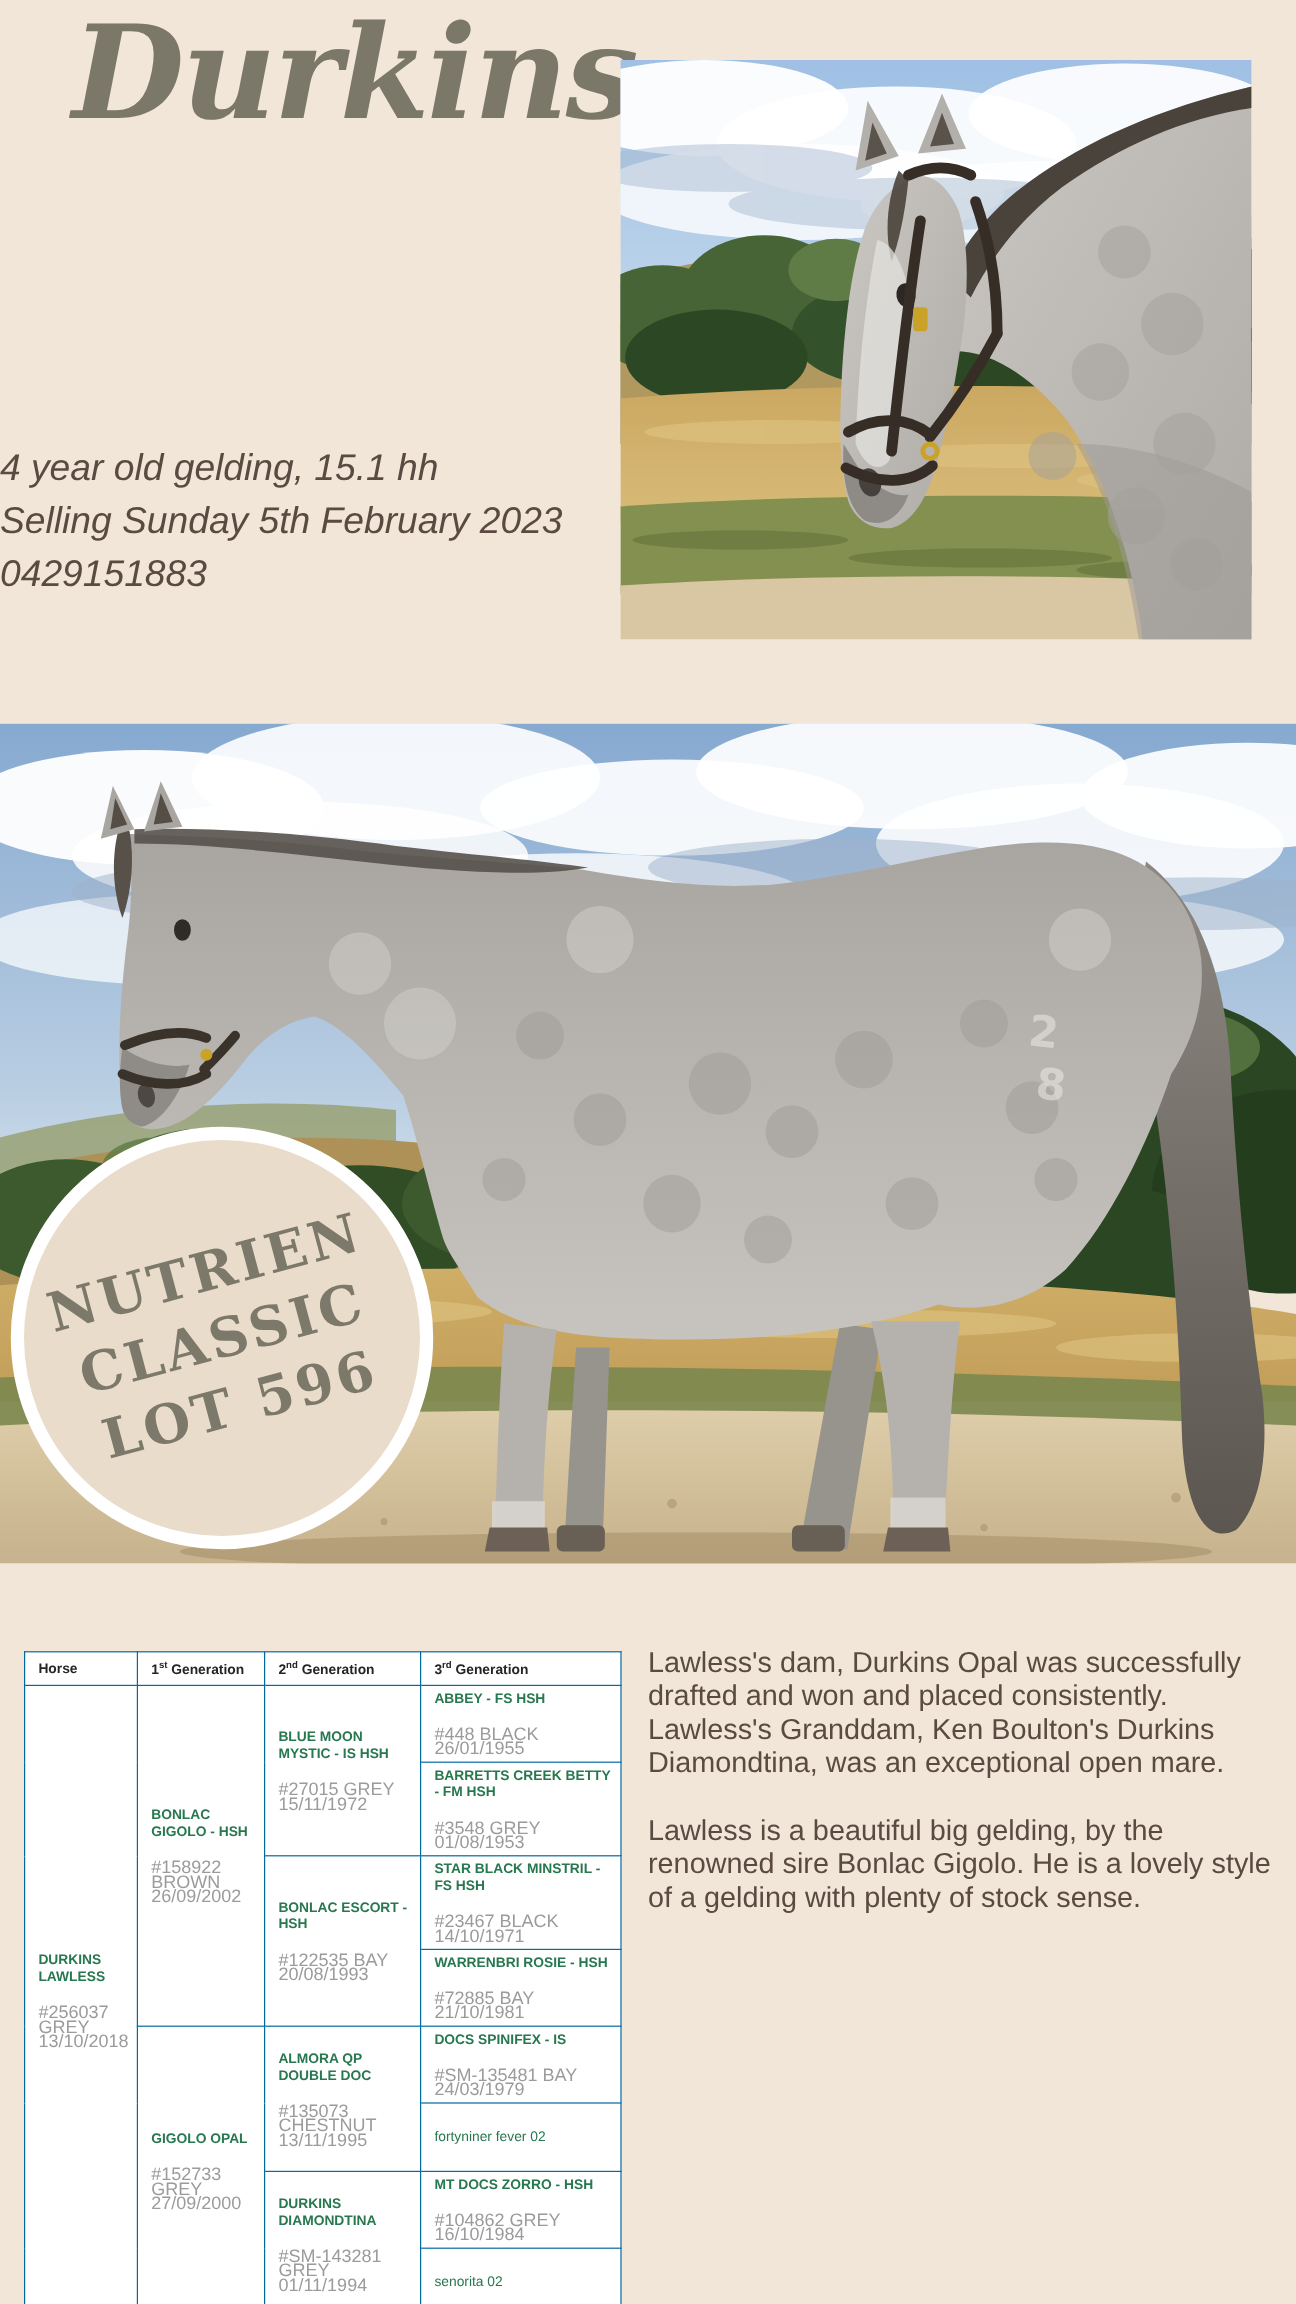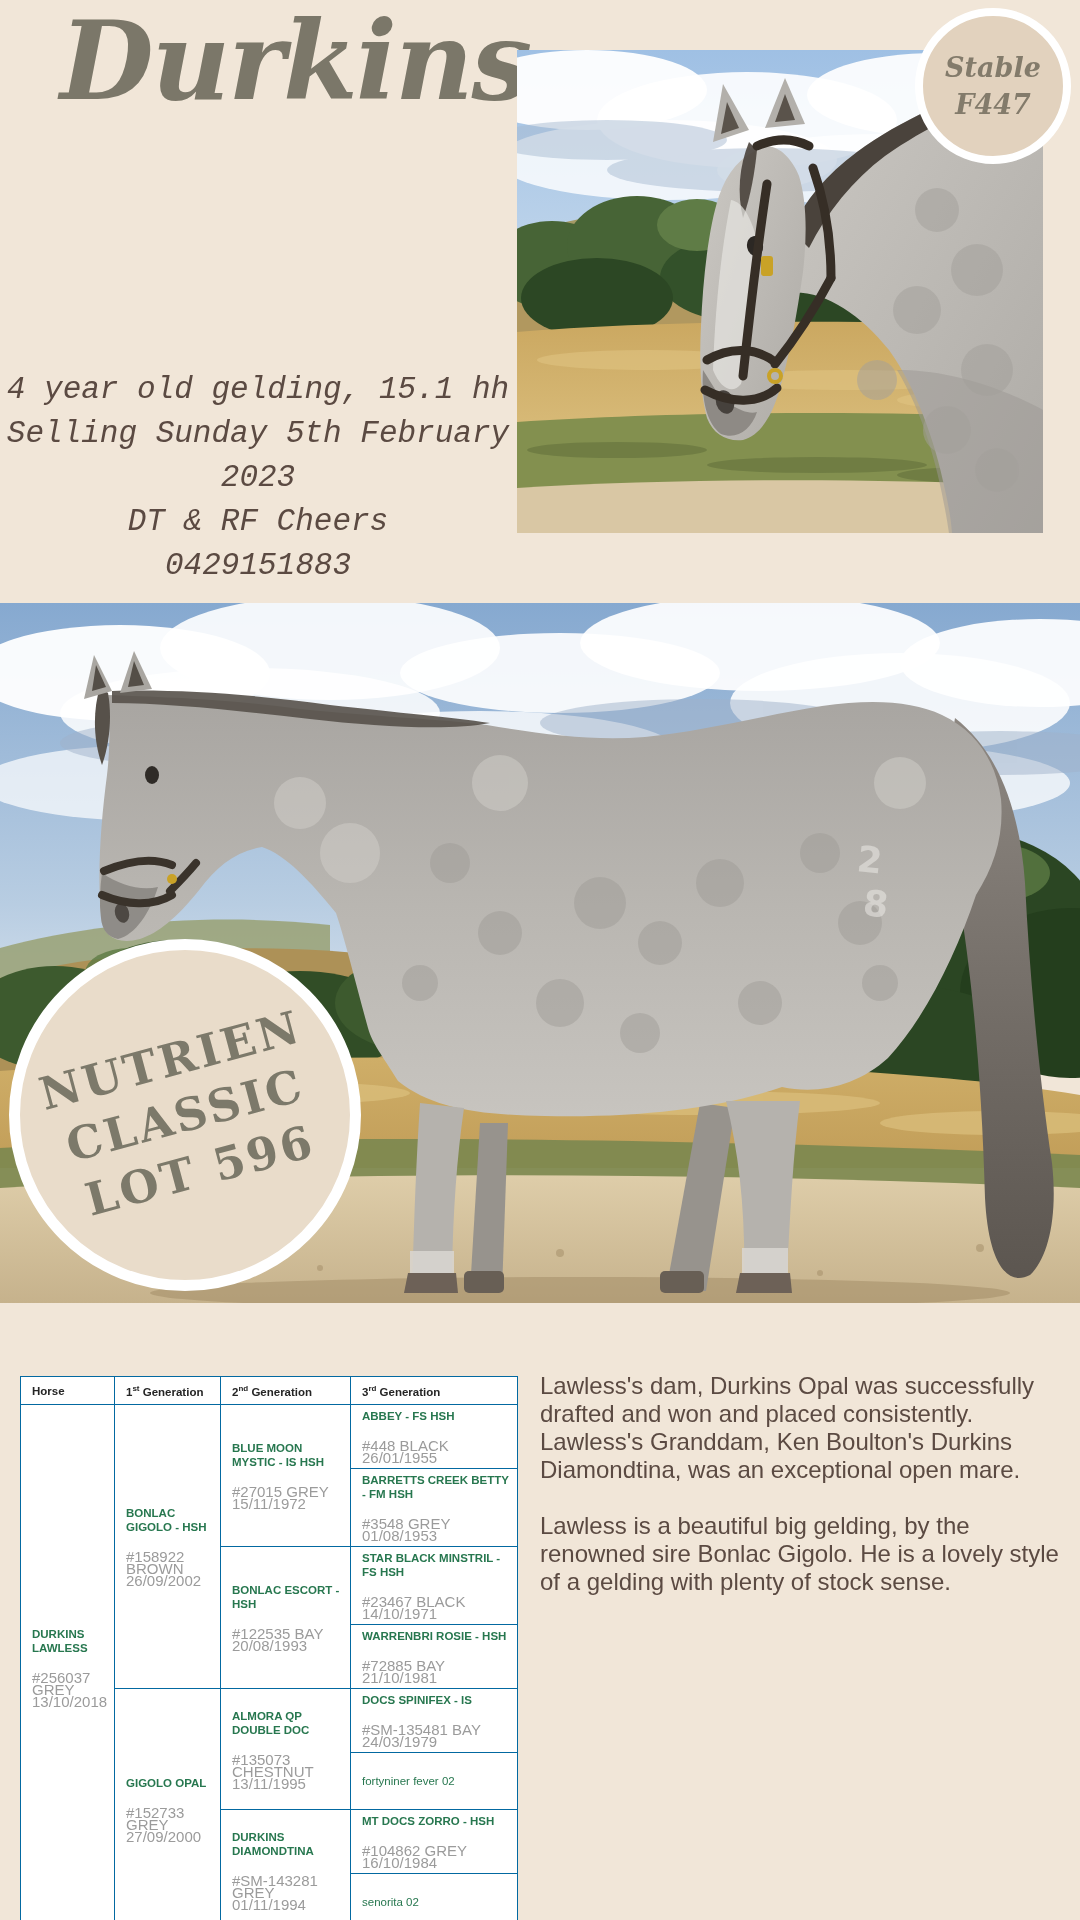--- a/index.html
+++ b/index.html
@@ -2,22 +2,22 @@
 <html><head>
 <meta charset="utf-8">
 <style>
   html,body{margin:0;padding:0;background:#888;}
   #canvas{position:relative;width:1080px;height:1920px;background:#f1e6d8;overflow:hidden;
           font-family:"Liberation Sans",sans-serif;}
   
   .title{position:absolute;left:20px;top:2px;font-family:"DejaVu Serif",serif;font-style:italic;
          font-weight:700;font-size:108px;line-height:118px;color:#7b7769;letter-spacing:-2px;white-space:nowrap;margin-left:40px;}
   
-  .details{position:absolute;left:0;top:368px;width:516px;text-align:center;font-style:italic;
-           font-size:31px;line-height:44px;color:#5b4a42;font-family:Liberation Mono, monospace;}
+  .details{position:absolute;left:0;top:368px;width:516px;text-align:left;font-style:italic;
+           font-size:31px;line-height:44px;color:#5b4a42;}
   
   .head-photo{position:absolute;left:517px;top:50px;width:526px;height:483px;}
   .main-photo{position:absolute;left:0;top:603px;width:1080px;height:700px;}
   .head-photo svg,.main-photo svg{display:block;width:100%;height:100%;}
   
   .stable-badge{position:absolute;left:915px;top:8px;width:156px;height:156px;border-radius:50%;
     background:#e2d2be;border:8px solid #ffffff;box-sizing:border-box;display:flex;flex-direction:column;
     align-items:center;justify-content:center;font-family:"DejaVu Serif",serif;font-style:italic;font-weight:700;
     font-size:27px;line-height:37px;color:#837b6b;z-index:5;}
   
@@ -49,21 +49,20 @@
 
 <div id="canvas">
 
   <div class="title">
     <div>Durkins</div>
   </div>
 
   <div class="details">
     <div>4 year old gelding, 15.1 hh</div>
     <div>Selling Sunday 5th February 2023</div>
-    <div>DT &amp; RF Cheers</div>
     <div>0429151883</div>
   </div>
 
   <div class="head-photo">
     <svg viewBox="0 0 526 483">
       <defs>
         <linearGradient id="hSky" x1="0" y1="0" x2="0" y2="1">
           <stop offset="0" stop-color="#9fc0e4"></stop>
             <stop offset="1" stop-color="#cfdfee"></stop>
         </linearGradient>
@@ -155,24 +154,20 @@
         <path d="M190,310 C214,296 240,298 258,312"></path>
         <path d="M188,340 C214,354 242,354 260,338"></path>
         <path d="M296,118 C308,152 314,190 314,228"></path>
         <path d="M314,228 C296,262 274,294 258,314"></path>
       </g>
       <rect x="244" y="206" width="12" height="20" rx="3" fill="#c9a227"></rect>
       <circle cx="258" cy="326" r="6" stroke="#c9a227" stroke-width="4" fill="none"></circle>
     </svg>
   </div>
 
-  <div class="stable-badge">
-    <div>Stable</div>
-    <div>F447</div>
-  </div>
 
   <div class="main-photo">
     <svg viewBox="0 0 1080 700">
       <defs>
         <linearGradient id="mSky" x1="0" y1="0" x2="0" y2="1">
           <stop offset="0" stop-color="#86a9d0"></stop>
             <stop offset=".7" stop-color="#b8cde2"></stop>
             <stop offset="1" stop-color="#d9e3ee"></stop>
         </linearGradient>
         <linearGradient id="mSand" x1="0" y1="0" x2="0" y2="1">

